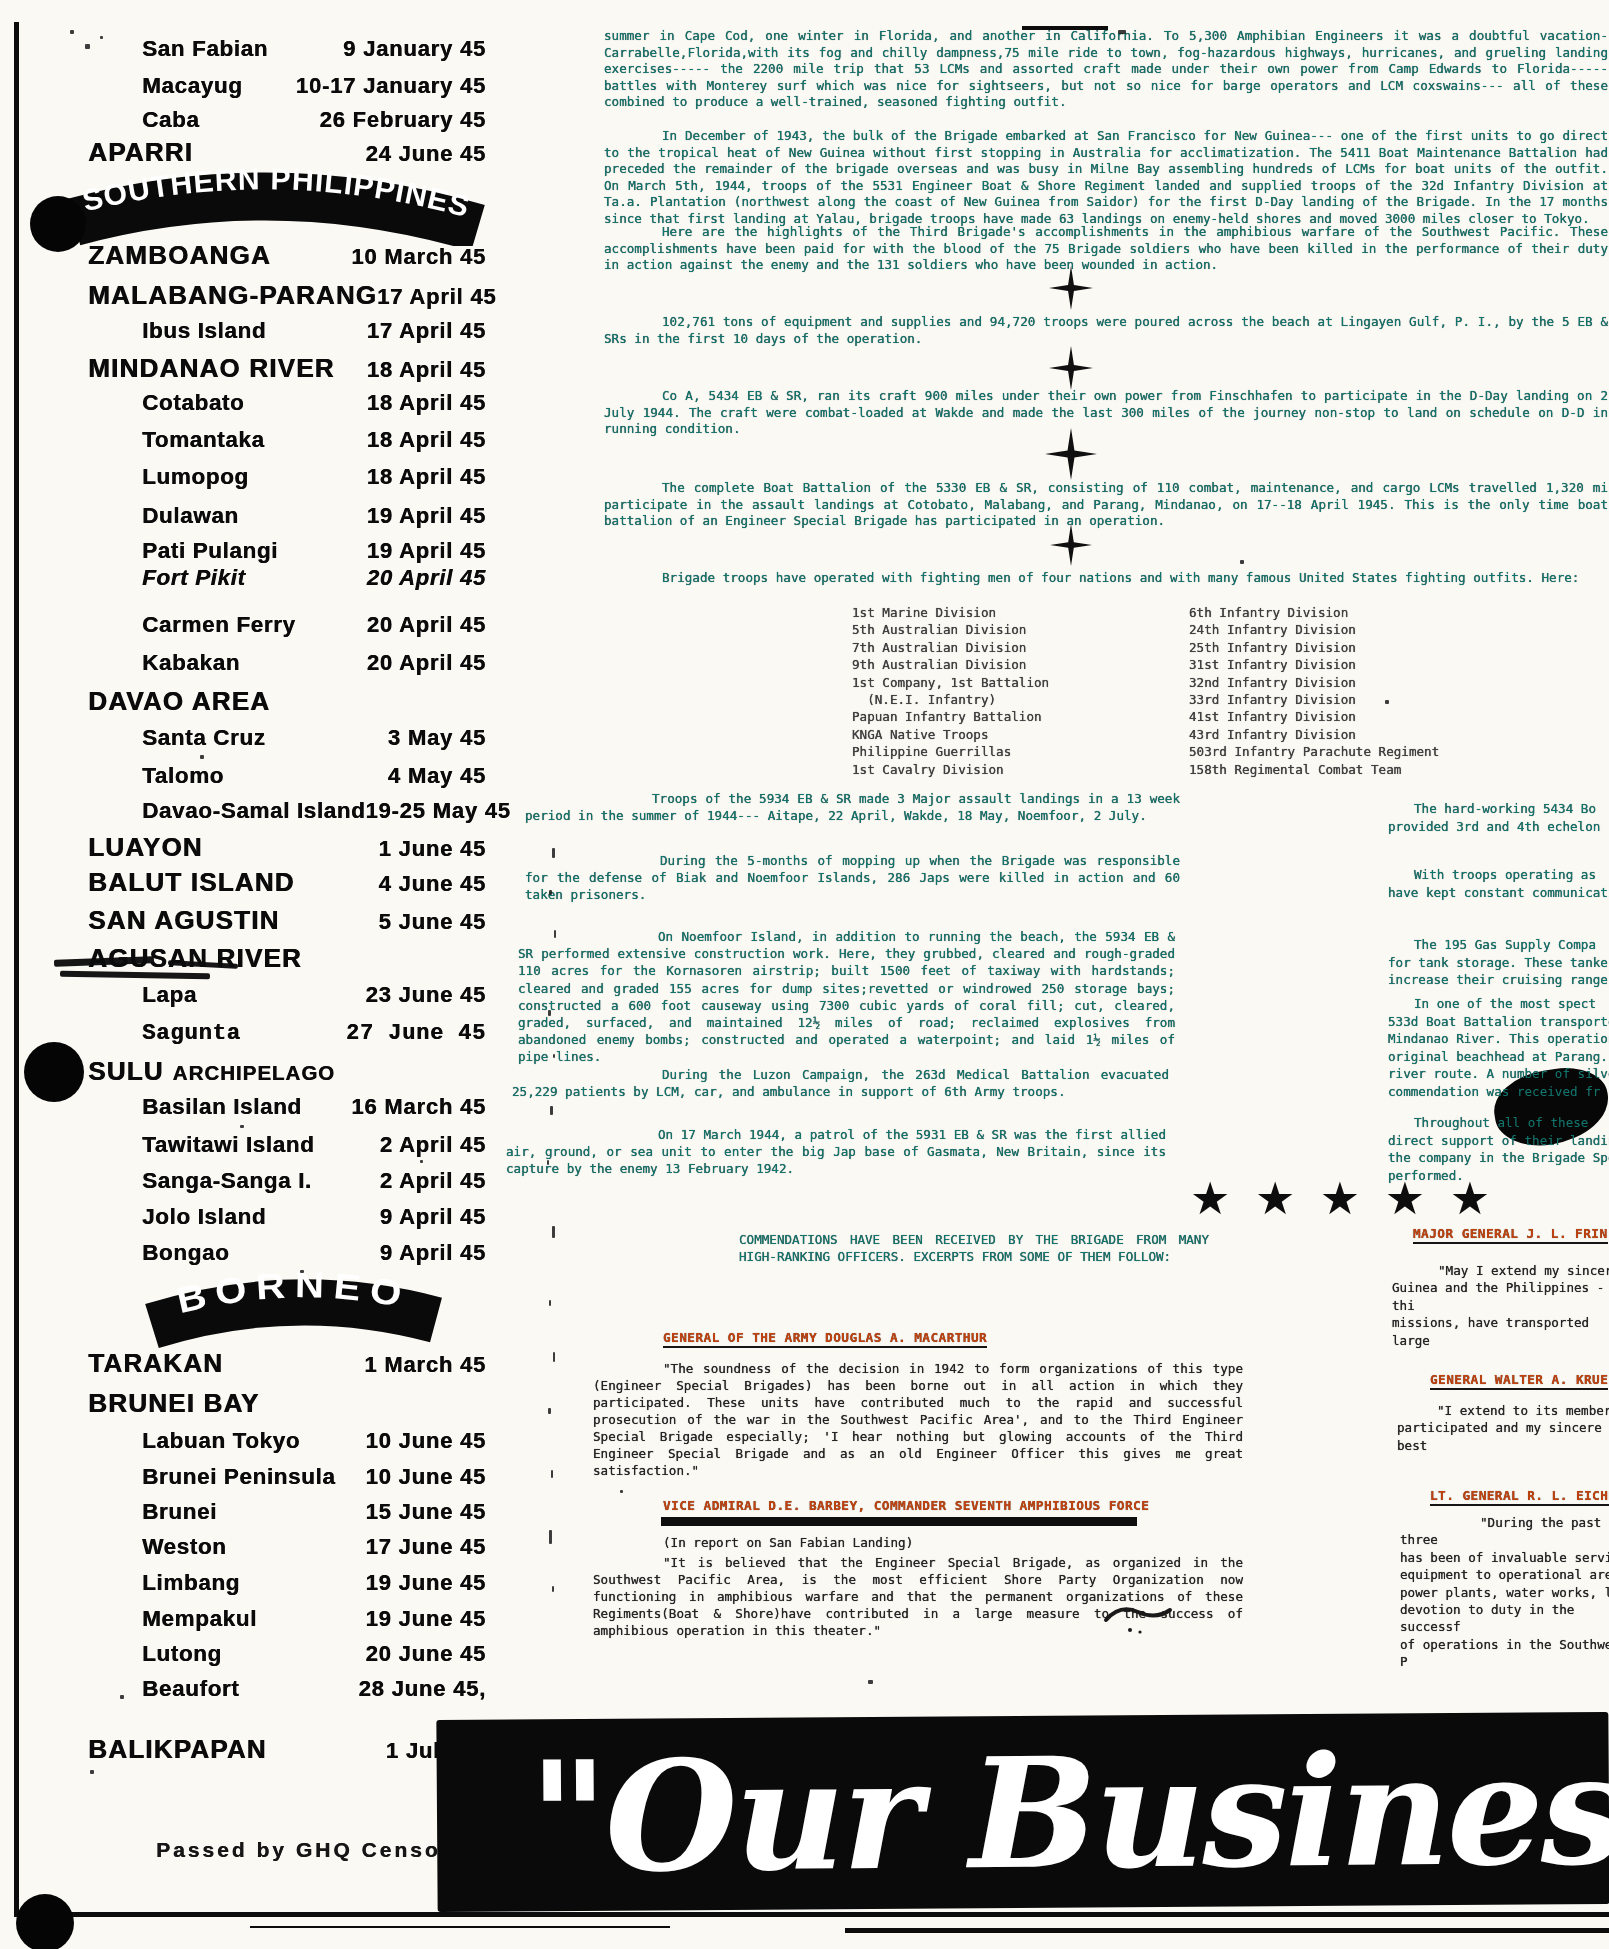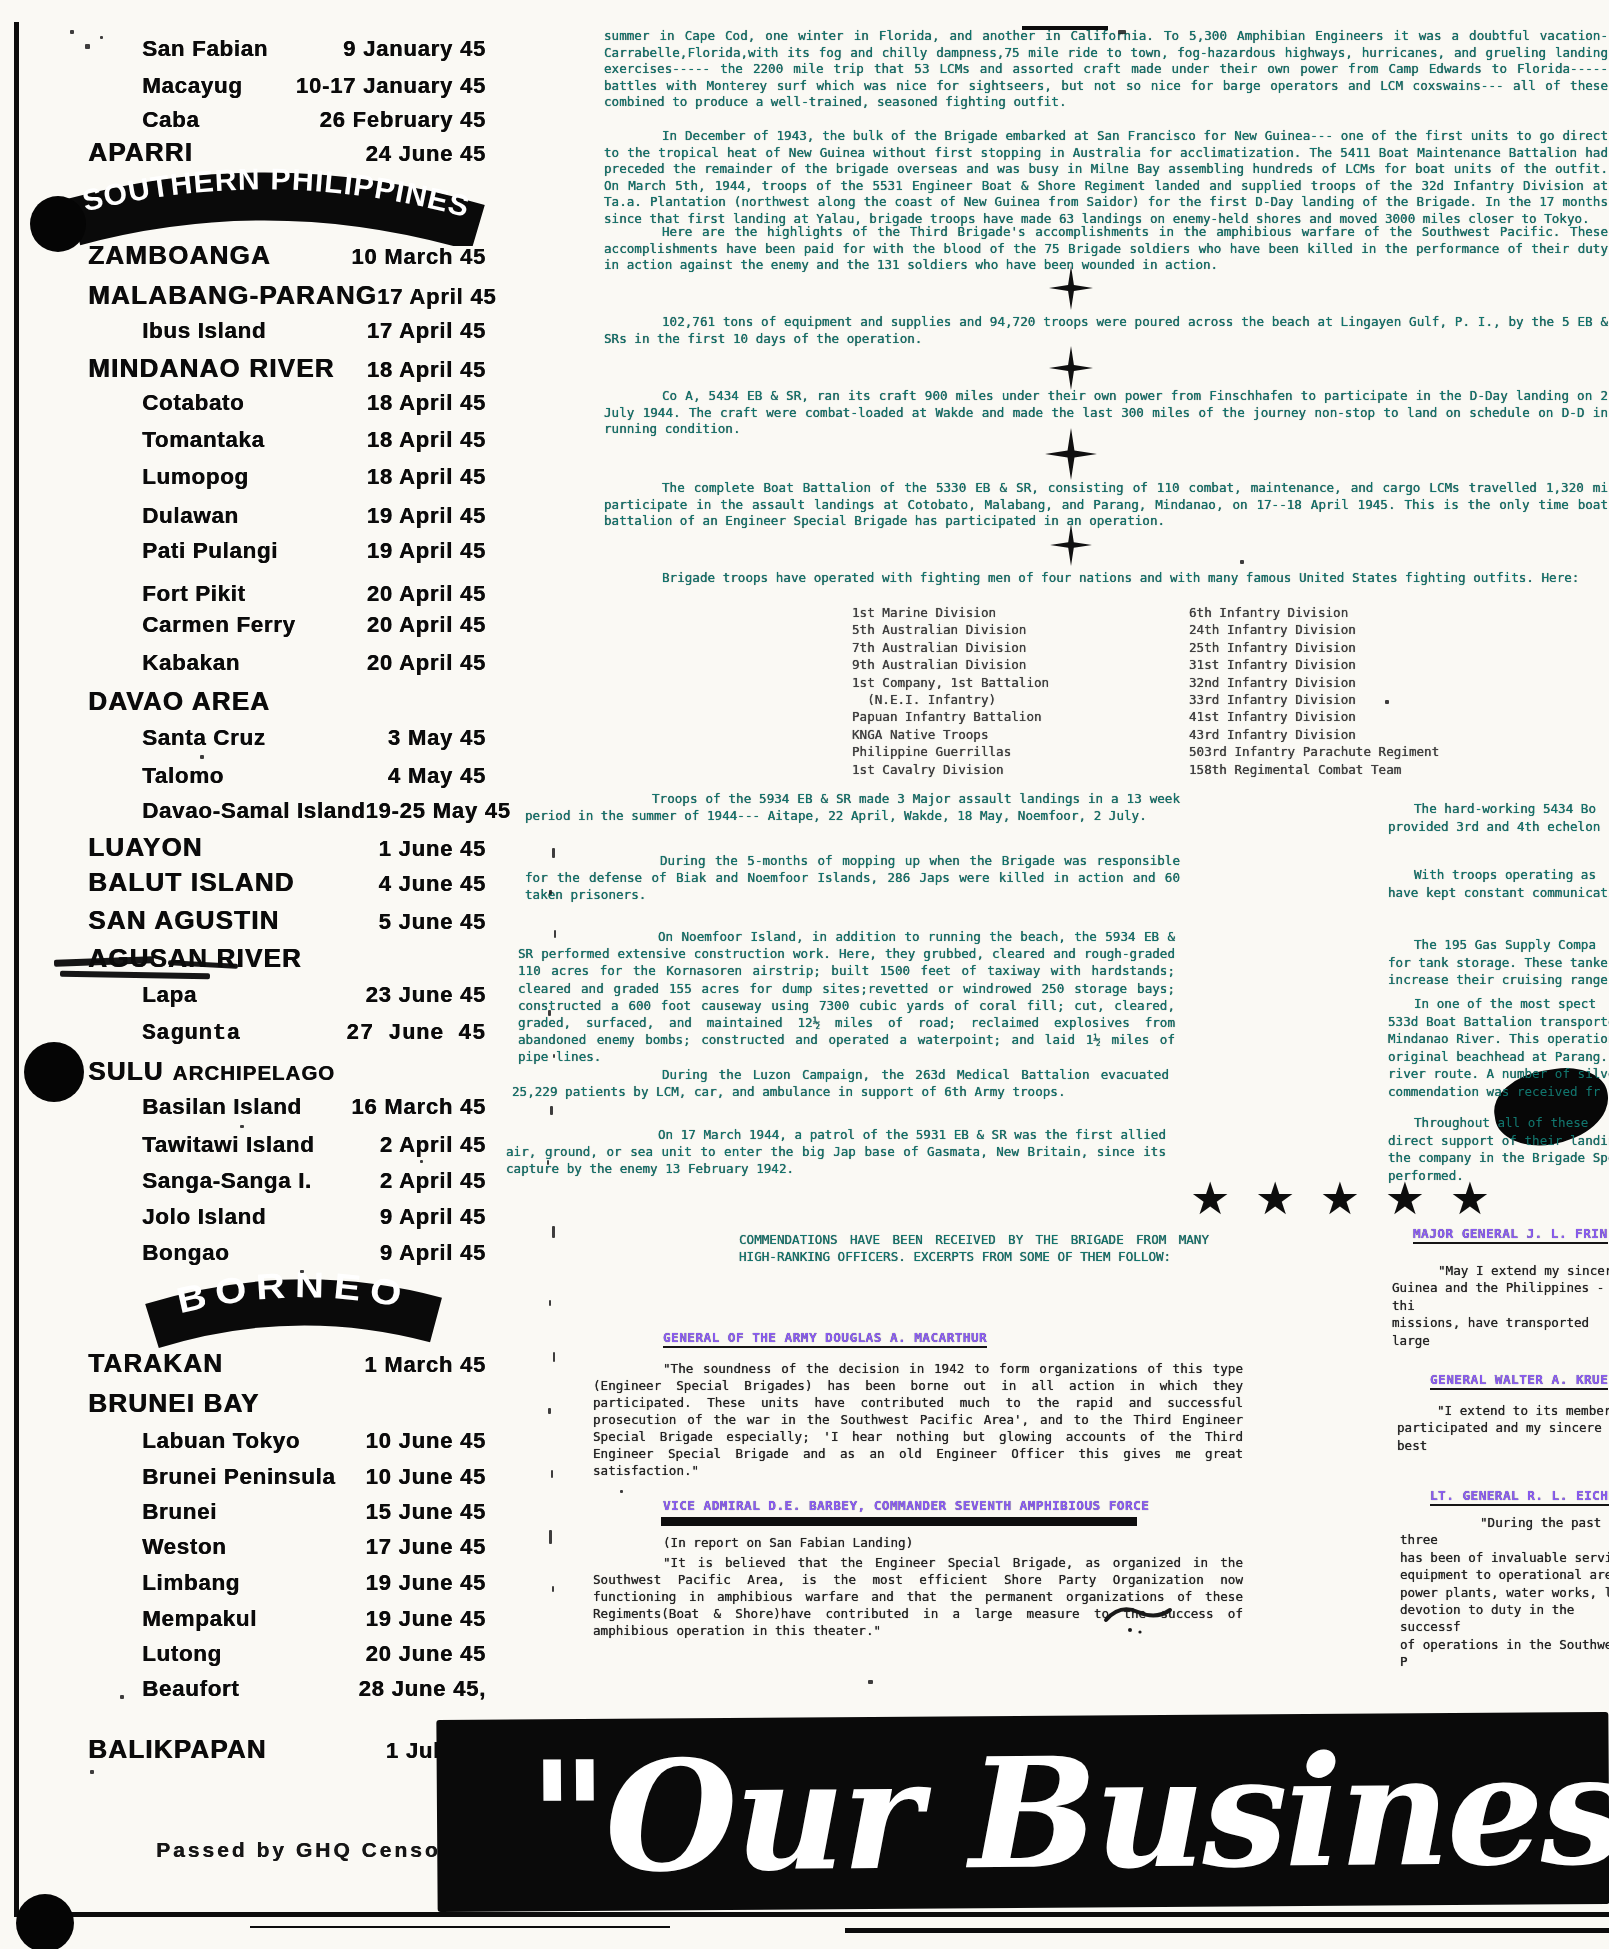--- a/index.html
+++ b/index.html
@@ -26,21 +26,21 @@
         letter-spacing:3px;color:#161616;text-shadow:.4px 0 0 #161616;}
   
   .ribbon{position:absolute;}
   
   .tw,.frag{position:absolute;font-family:"DejaVu Sans Mono","Liberation Mono",monospace;
         color:#0f766e;font-size:12.6px;line-height:16.6px;text-align:justify;
         text-shadow:0 0 .7px rgba(25,25,25,.9);}
   .frag{white-space:pre-line;text-align:left;line-height:17.6px;width:260px;}
   .low{line-height:17.2px;}
   .qh{position:absolute;font-family:"DejaVu Sans Mono","Liberation Mono",monospace;
-        font-weight:bold;font-size:12.8px;color:#8b5cf6;letter-spacing:.4px;white-space:nowrap;
+        font-weight:bold;font-size:12.8px;color:#c2410c;letter-spacing:.4px;white-space:nowrap;
         border-bottom:2px solid #151515;padding-bottom:1px;text-shadow:0 0 .7px rgba(25,25,25,.9);}
   .qbody{position:absolute;font-family:"DejaVu Sans Mono","Liberation Mono",monospace;
         color:#242424;font-size:12.6px;line-height:17px;text-align:justify;
         text-shadow:0 0 .7px rgba(25,25,25,.9);}
   .qbody.pre{white-space:pre-line;text-align:left;line-height:17.4px;width:240px;}
   .heavybar{position:absolute;background:#0e0e0e;}
   .units{position:absolute;margin:0;padding:0;list-style:none;
         font-family:"DejaVu Sans Mono","Liberation Mono",monospace;font-size:12.6px;
         line-height:17.4px;color:#404040;white-space:pre;text-shadow:0 0 .7px rgba(25,25,25,.9);}
   .stars-row{position:absolute;left:1190px;top:1176px;width:300px;display:flex;
@@ -132,21 +132,21 @@
         <span class="dt">18 April 45</span>
       </div>
       <div class="lrow sub" style="top: 503px;">
         <span><span class="nm">Dulawan</span></span>
         <span class="dt">19 April 45</span>
       </div>
       <div class="lrow sub" style="top: 538px;">
         <span><span class="nm">Pati Pulangi</span></span>
         <span class="dt">19 April 45</span>
       </div>
-      <div class="lrow sub" style="top: 581px;">
+      <div class="lrow sub" style="top: 565px; font-style: italic;">
         <span><span class="nm">Fort Pikit</span></span>
         <span class="dt">20 April 45</span>
       </div>
       <div class="lrow sub" style="top: 612px;">
         <span><span class="nm">Carmen Ferry</span></span>
         <span class="dt">20 April 45</span>
       </div>
       <div class="lrow sub" style="top: 650px;">
         <span><span class="nm">Kabakan</span></span>
         <span class="dt">20 April 45</span>

